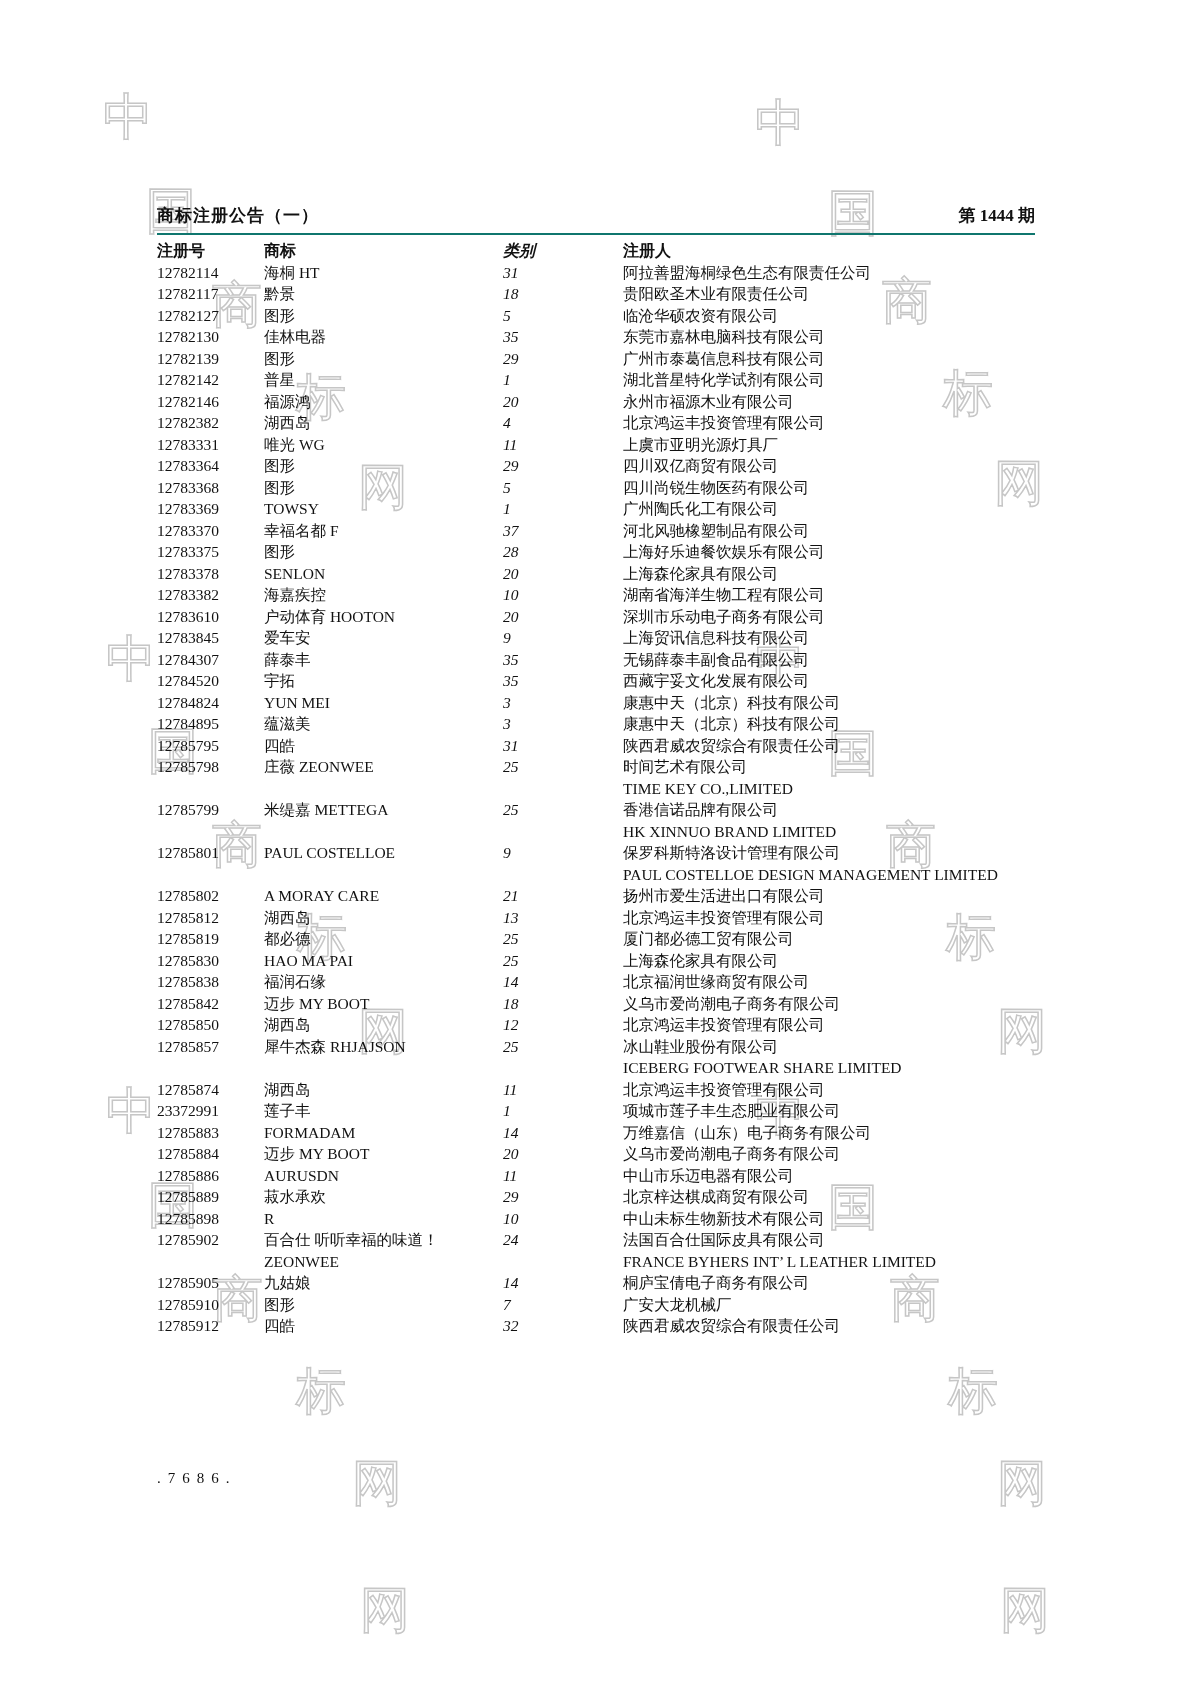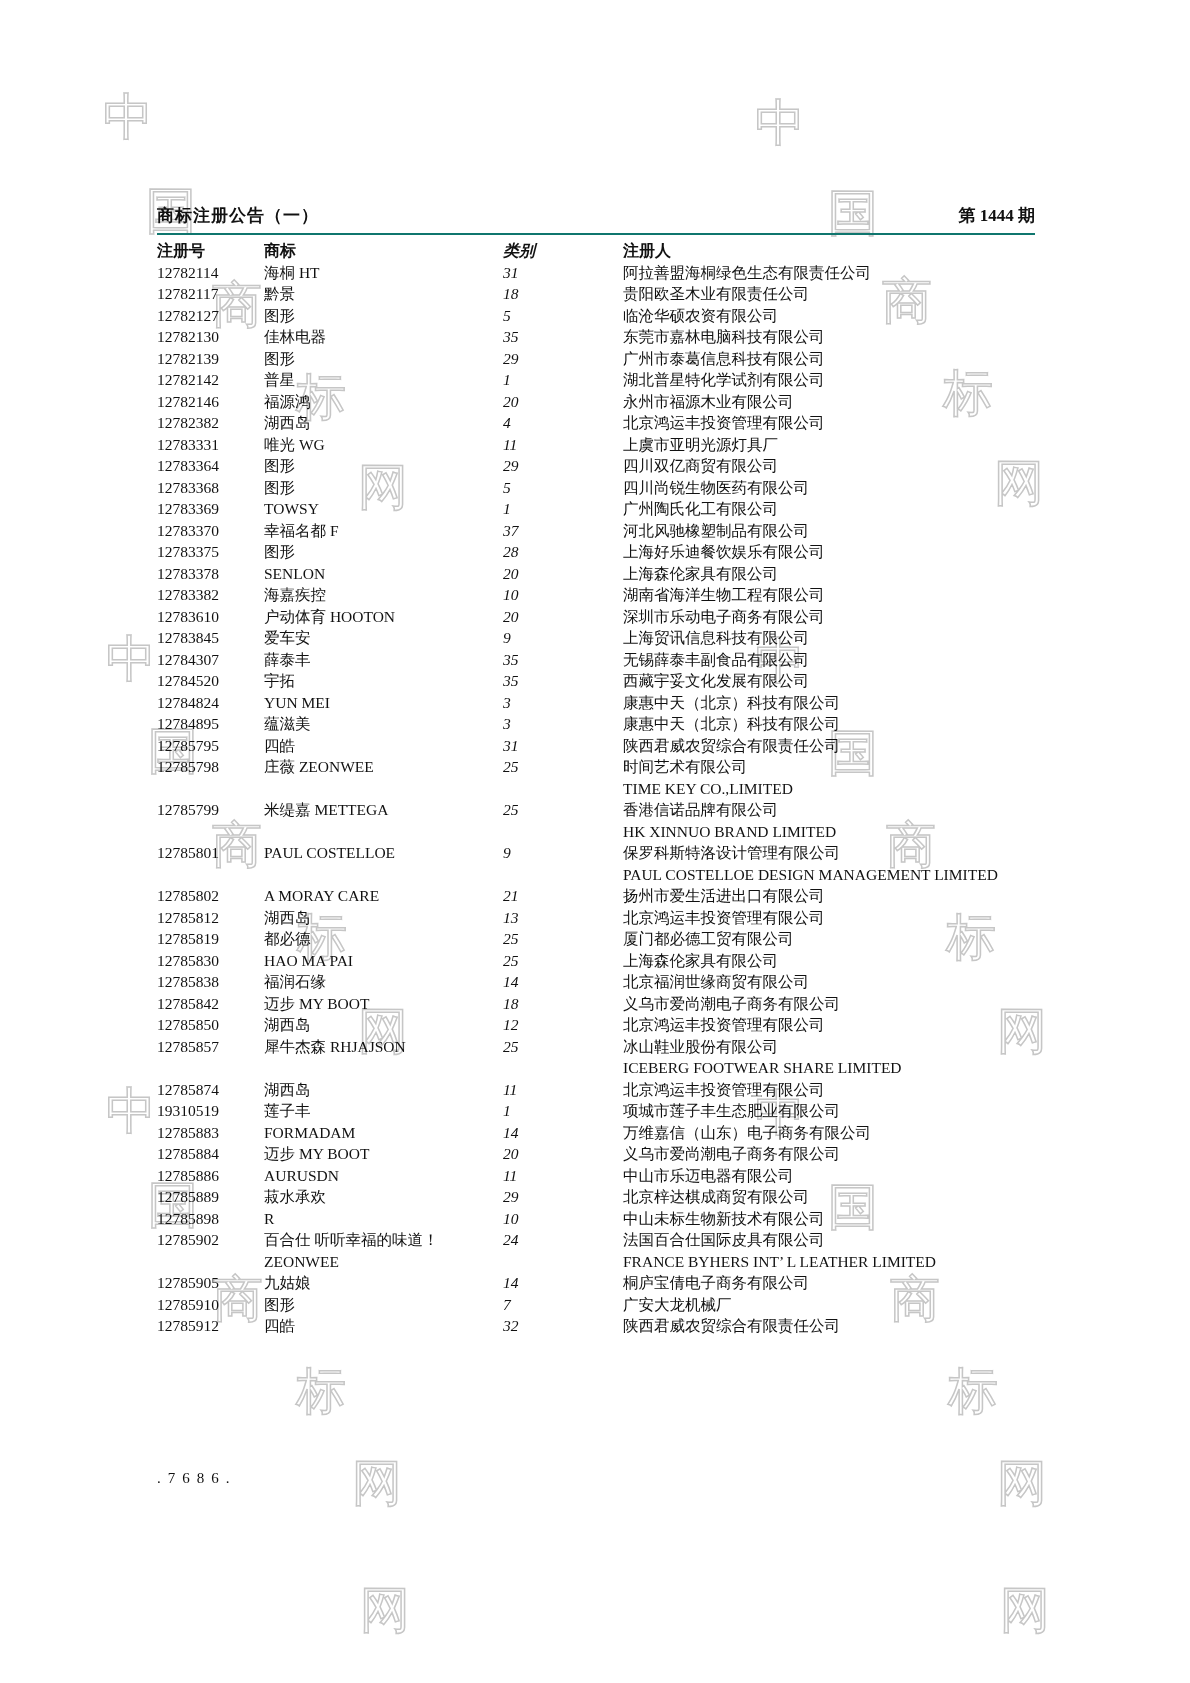--- a/index.html
+++ b/index.html
@@ -331,21 +331,21 @@
           <span class="c3"></span>
           <span class="c4">ICEBERG FOOTWEAR SHARE LIMITED</span>
         </div>
         <div class="tr">
           <span class="c1">12785874</span>
           <span class="c2">湖西岛</span>
           <span class="c3">11</span>
           <span class="c4">北京鸿运丰投资管理有限公司</span>
         </div>
         <div class="tr">
-          <span class="c1">19310519</span>
+          <span class="c1">23372991</span>
           <span class="c2">莲子丰</span>
           <span class="c3">1</span>
           <span class="c4">项城市莲子丰生态肥业有限公司</span>
         </div>
         <div class="tr">
           <span class="c1">12785883</span>
           <span class="c2">FORMADAM</span>
           <span class="c3">14</span>
           <span class="c4">万维嘉信（山东）电子商务有限公司</span>
         </div>

